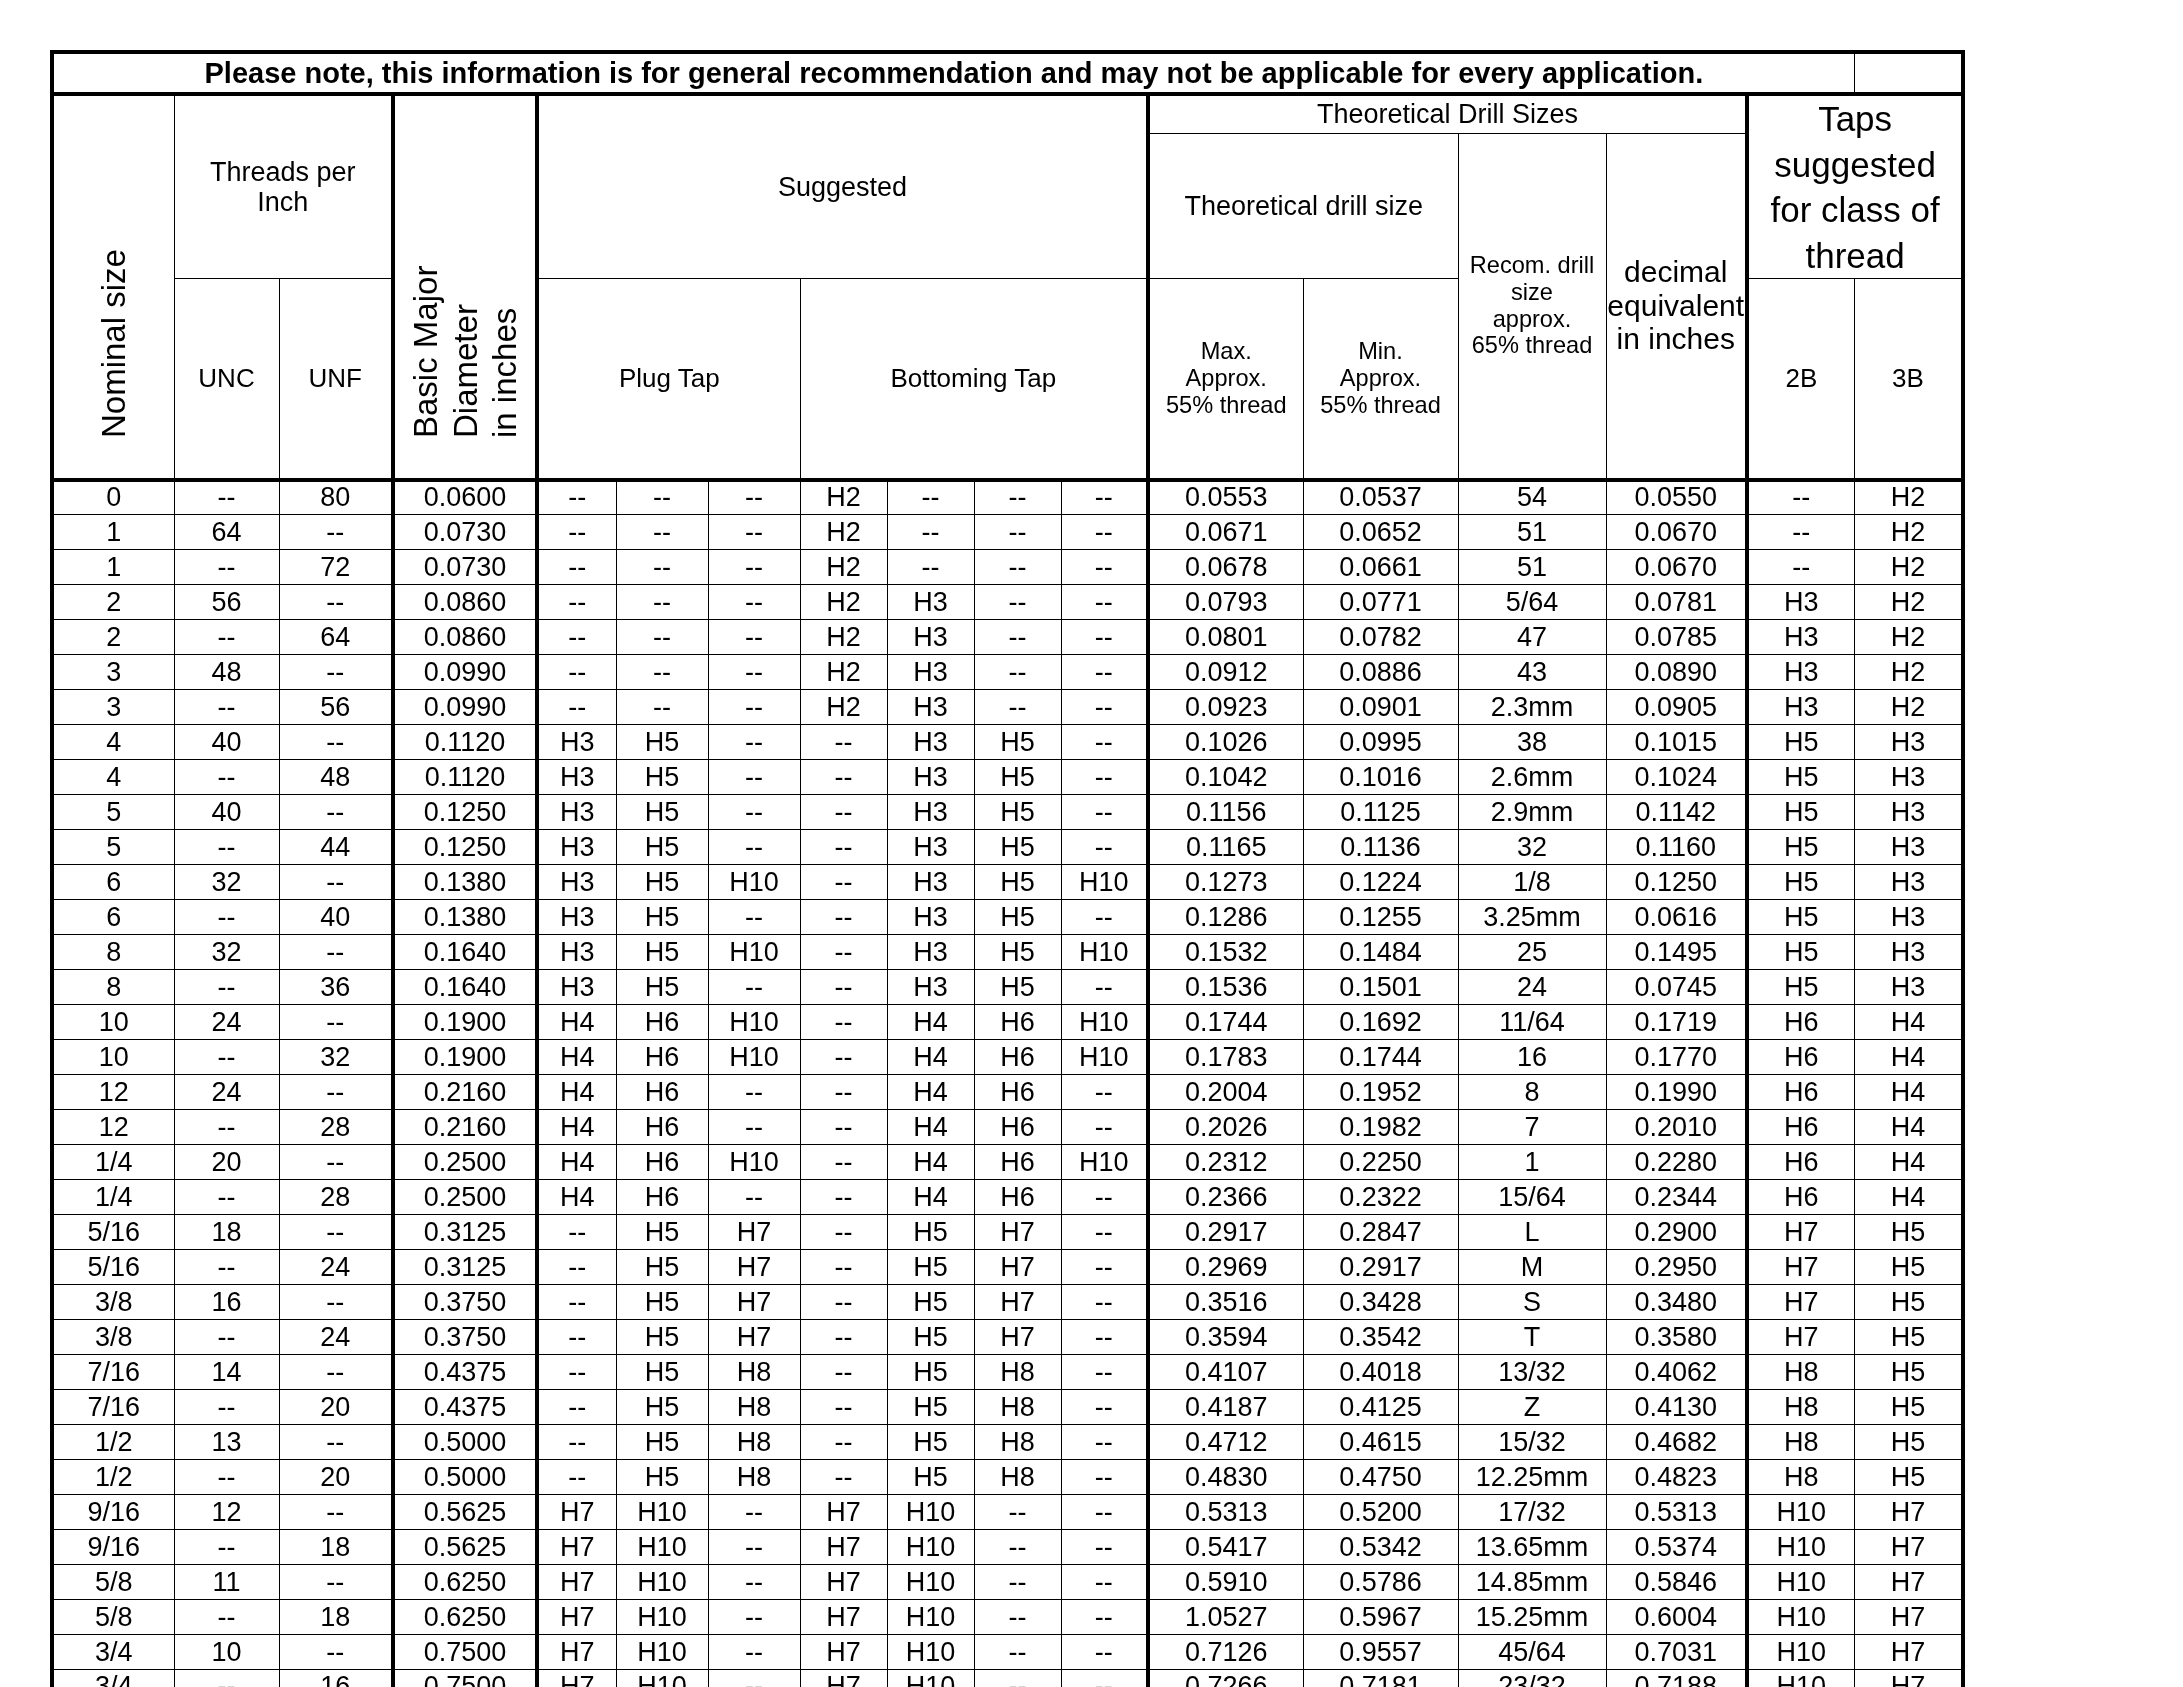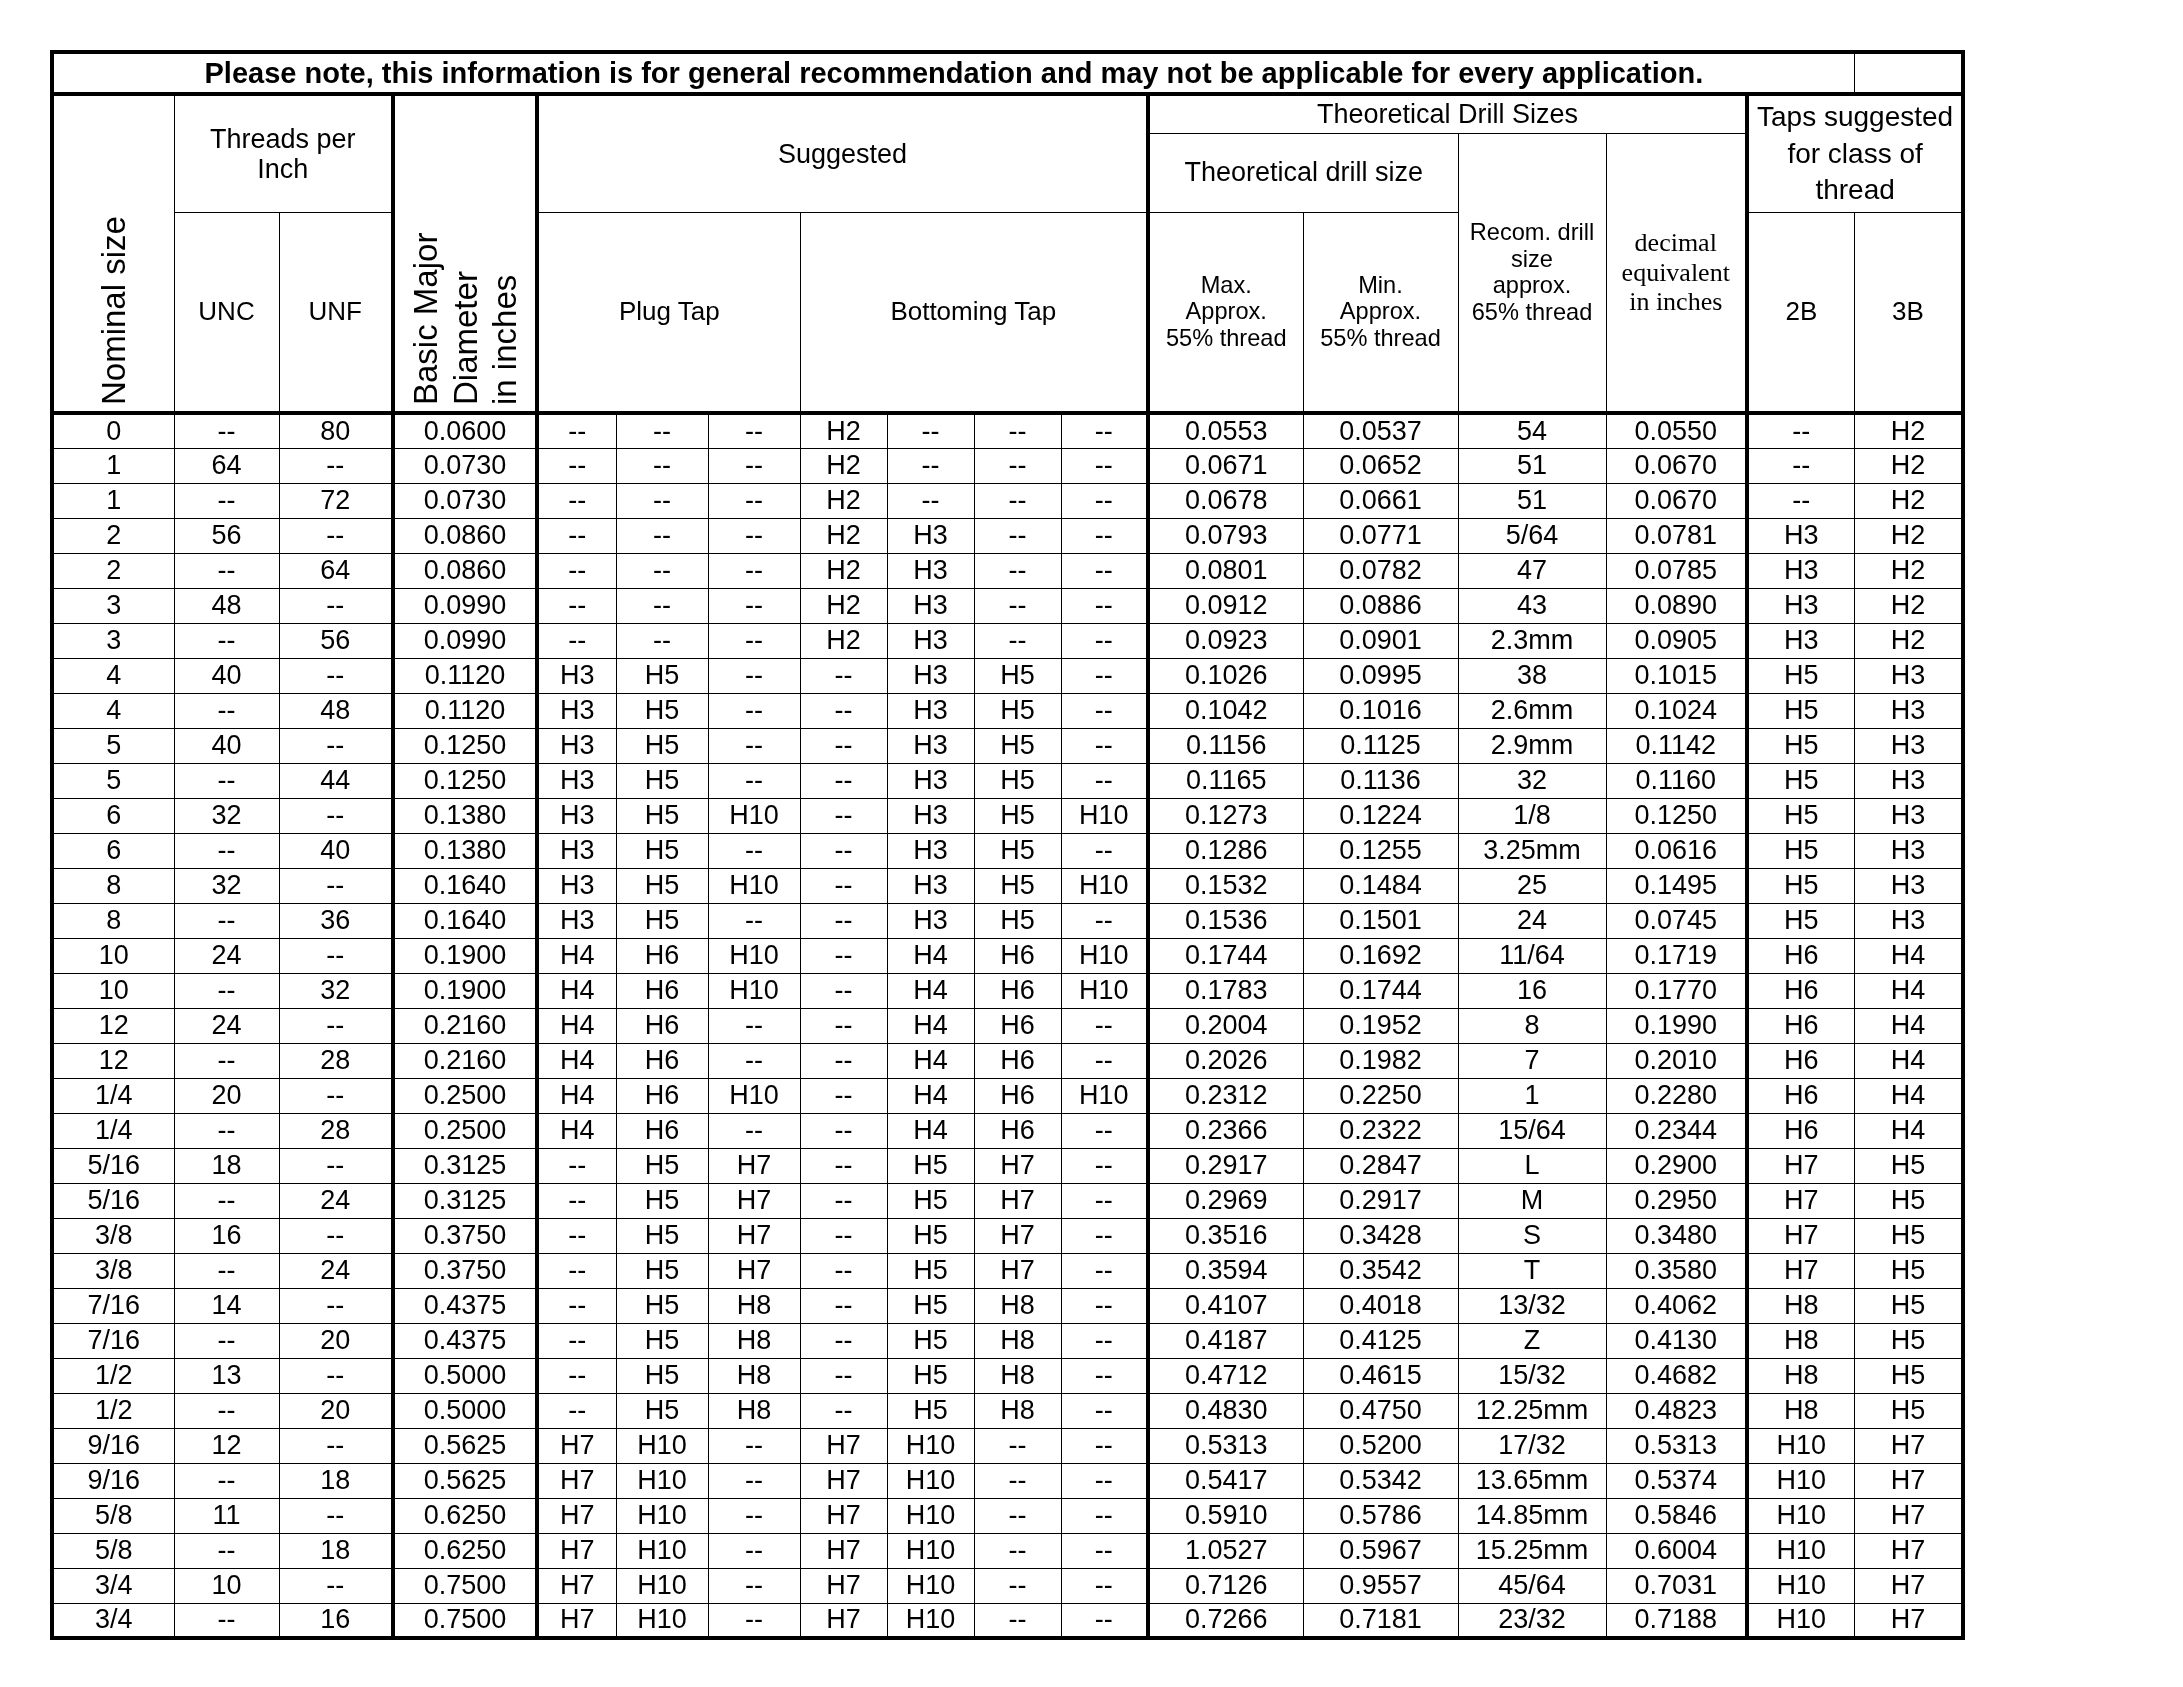--- a/index.html
+++ b/index.html
@@ -39,22 +39,22 @@
     font-weight:bold;
     font-size:29px;
     line-height:1.05;
     padding-left:5.2px;
   }
   
   .h-center{font-size:27px;vertical-align:middle;}
   .h-bottom{font-size:27px;vertical-align:bottom;padding-bottom:3.5px;white-space:pre-line;line-height:1.12;}
   .h-big-bottom{font-size:26px;vertical-align:bottom;padding-bottom:5.2px;}
   .h-small{font-size:23.6px;vertical-align:bottom;padding-bottom:4.4px;white-space:pre-line;line-height:1.13;}
-  .h-dec{font-size:26px;vertical-align:bottom;padding-bottom:4.4px;white-space:pre-line;line-height:1.13;font-family:Liberation Serif, serif;}
-  .h-taps{font-size:28px;vertical-align:middle;white-space:pre-line;line-height:1.3;}
+  .h-dec{font-size:30px;vertical-align:bottom;padding-bottom:4.4px;white-space:pre-line;line-height:1.13;}
+  .h-taps{font-size:35px;vertical-align:middle;white-space:pre-line;line-height:1.3;}
   
   td.vert{vertical-align:middle;text-align:center;}
   .vtext{
     display:inline-block;
     writing-mode:vertical-rl;
     transform:rotate(180deg);
     white-space:pre-line;
     font-size:33px;
     line-height:1.2;
     height:306px;

